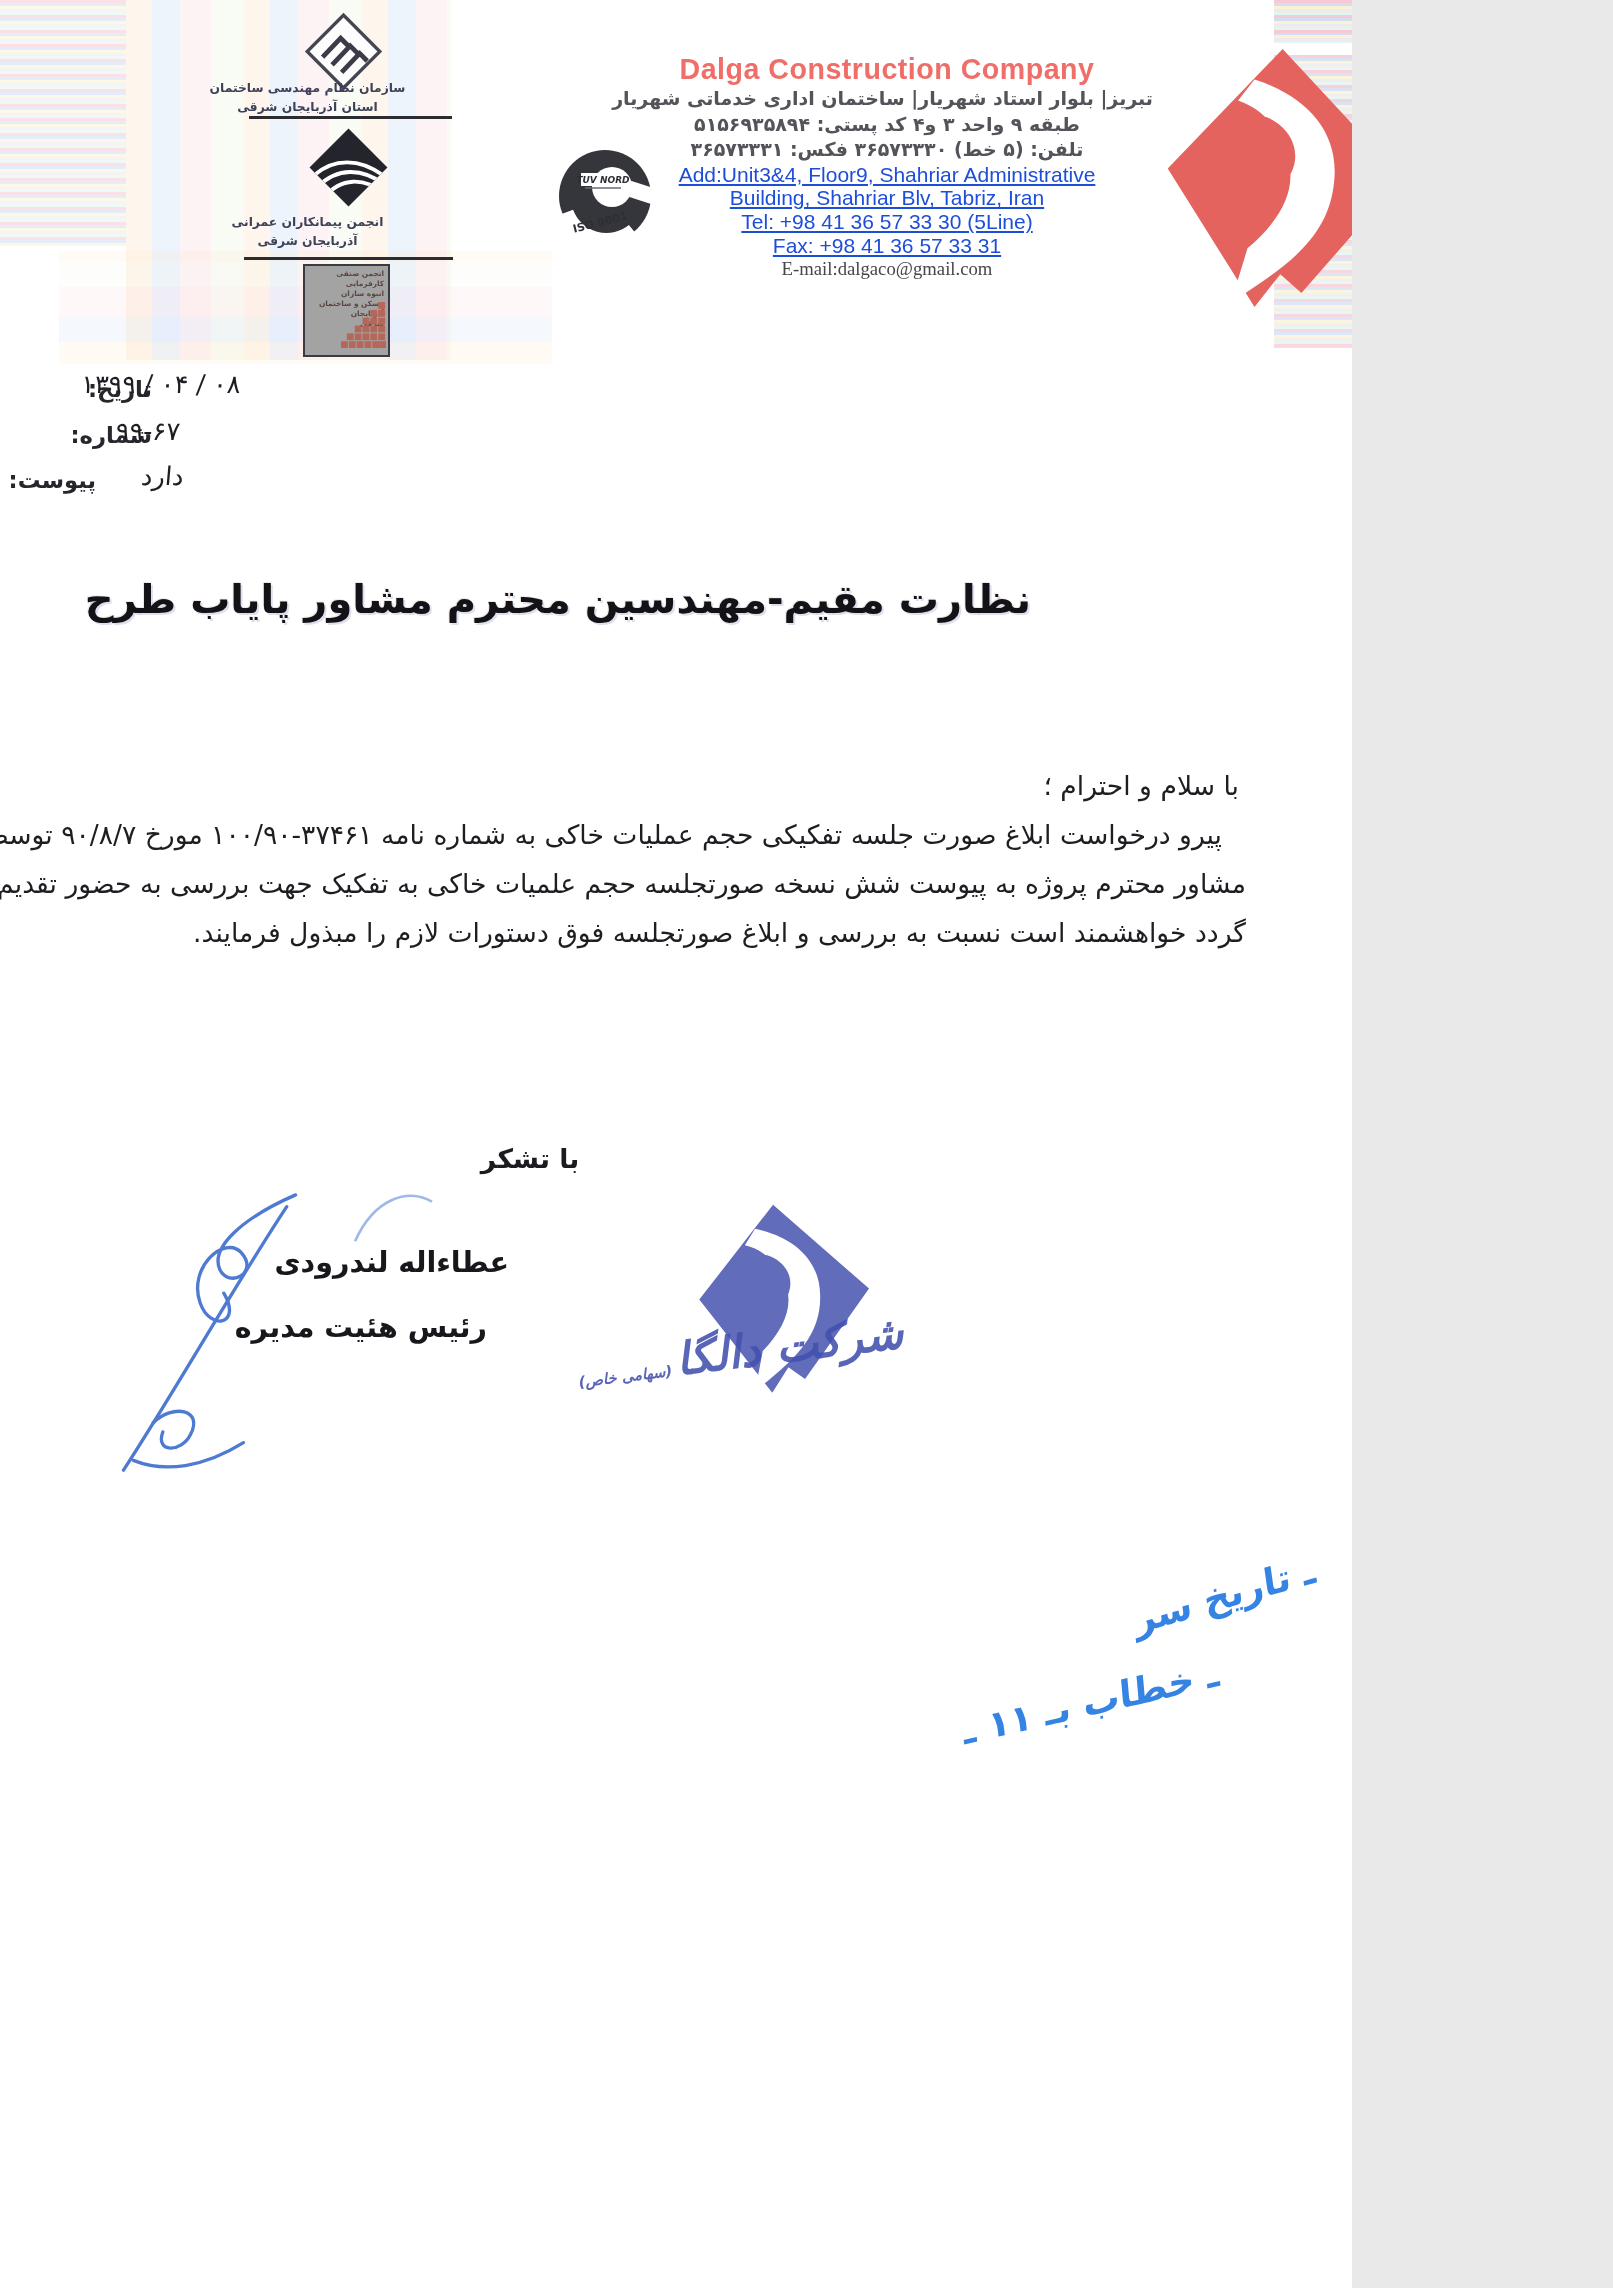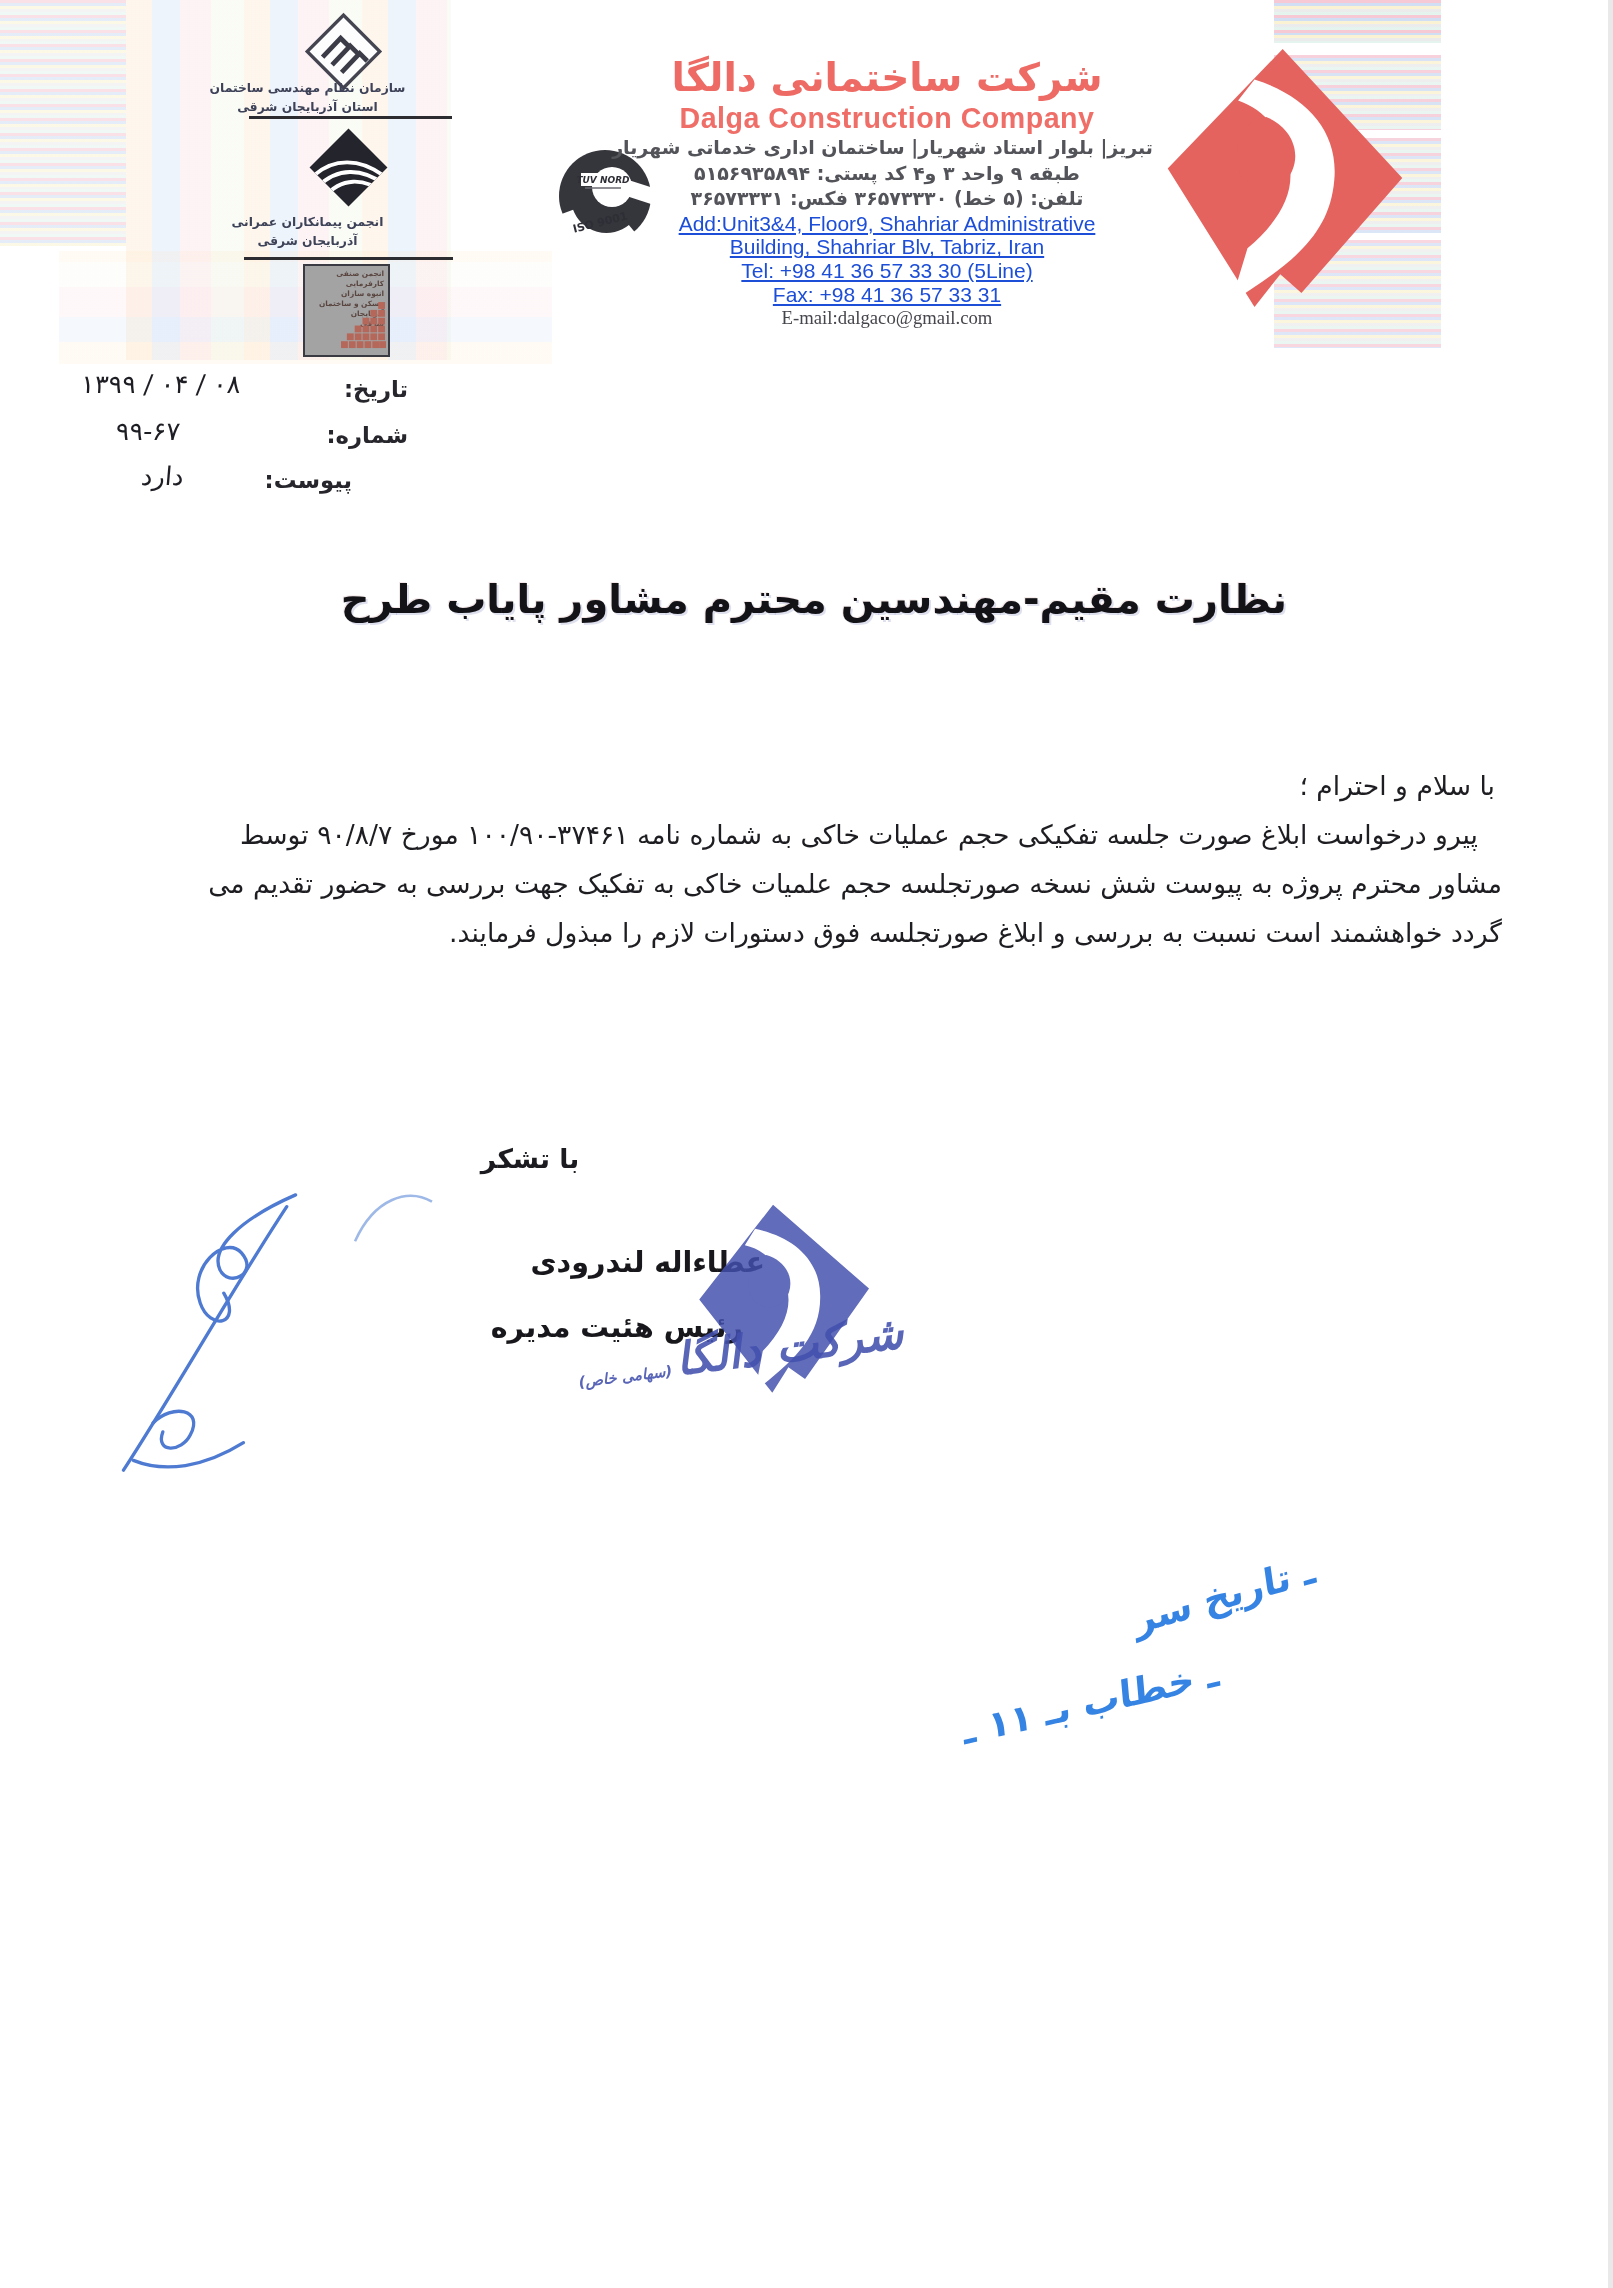--- a/index.html
+++ b/index.html
@@ -1,16 +1,16 @@
 <!DOCTYPE html>
 <html lang="fa"><head>
 <meta charset="utf-8">
 <style>
   html,body{margin:0;padding:0;background:#e9e9e9;}
-  .page{position:relative;width:1608px;height:2288px;background:#ffffff;overflow:hidden;
+  .page{position:relative;width:1352px;height:2288px;background:#ffffff;overflow:hidden;
         font-family:"DejaVu Sans",sans-serif;color:#1c1c20;}
   .abs{position:absolute;}
   .rtl{direction:rtl;unicode-bidi:plaintext;}
   .nowrap{white-space:nowrap;}
 
   
   .noise{position:absolute;pointer-events:none;filter:blur(0.4px);}
   .noise-stripes{background:repeating-linear-gradient(180deg,
       rgba(232,120,150,.40) 0 3px, rgba(120,160,225,.34) 3px 5.9px,
       rgba(242,222,140,.38) 5.9px 8.9px, rgba(185,185,190,.28) 8.9px 11.8px,
@@ -149,21 +149,20 @@
       <rect x="60" y="30" width="42" height="16" fill="#ffffff" transform="rotate(18 60 38)"></rect>
       <path d="M12,66 A42,42 0 0 0 78,84" stroke="#ffffff" stroke-width="13" fill="none"></path>
       <rect x="26" y="27" width="44" height="13" fill="#ffffff"></rect>
       <text x="48" y="37" text-anchor="middle" font-size="9" font-weight="bold" font-style="italic" fill="#2e2e36">TUV NORD</text>
       <line x1="30" y1="42" x2="66" y2="42" stroke="#6a6a72" stroke-width="1.5"></line>
       <text x="46" y="80" text-anchor="middle" font-size="11" font-weight="bold" fill="#2e2e36" transform="rotate(-14 46 80)">ISO 9001</text>
     </svg>
   </div>
 
   <div class="head-center abs" style="left:621px;top:53px;">
-    <div class="co-fa rtl nowrap">شرکت ساختمانی دالگا</div>
     <div class="co-en nowrap">Dalga Construction Company</div>
     <div class="addr-fa rtl nowrap">تبریز| بلوار استاد شهریار| ساختمان اداری خدماتی شهریار</div>
     <div class="addr-fa rtl nowrap">طبقه ۹ واحد ۳ و۴   کد پستی: ۵۱۵۶۹۳۵۸۹۴</div>
     <div class="addr-fa rtl nowrap">تلفن: (۵ خط) ۳۶۵۷۳۳۳۰   فکس: ۳۶۵۷۳۳۳۱</div>
     <div class="addr-en nowrap">Add:Unit3&amp;4, Floor9, Shahriar Administrative</div>
     <div class="addr-en nowrap">Building, Shahriar Blv, Tabriz, Iran</div>
     <div class="addr-en nowrap">Tel: +98 41 36 57 33 30 (5Line)</div>
     <div class="addr-en nowrap">Fax: +98 41 36 57 33 31</div>
     <div class="addr-en-serif nowrap">E-mail:dalgaco@gmail.com</div>
   </div>

